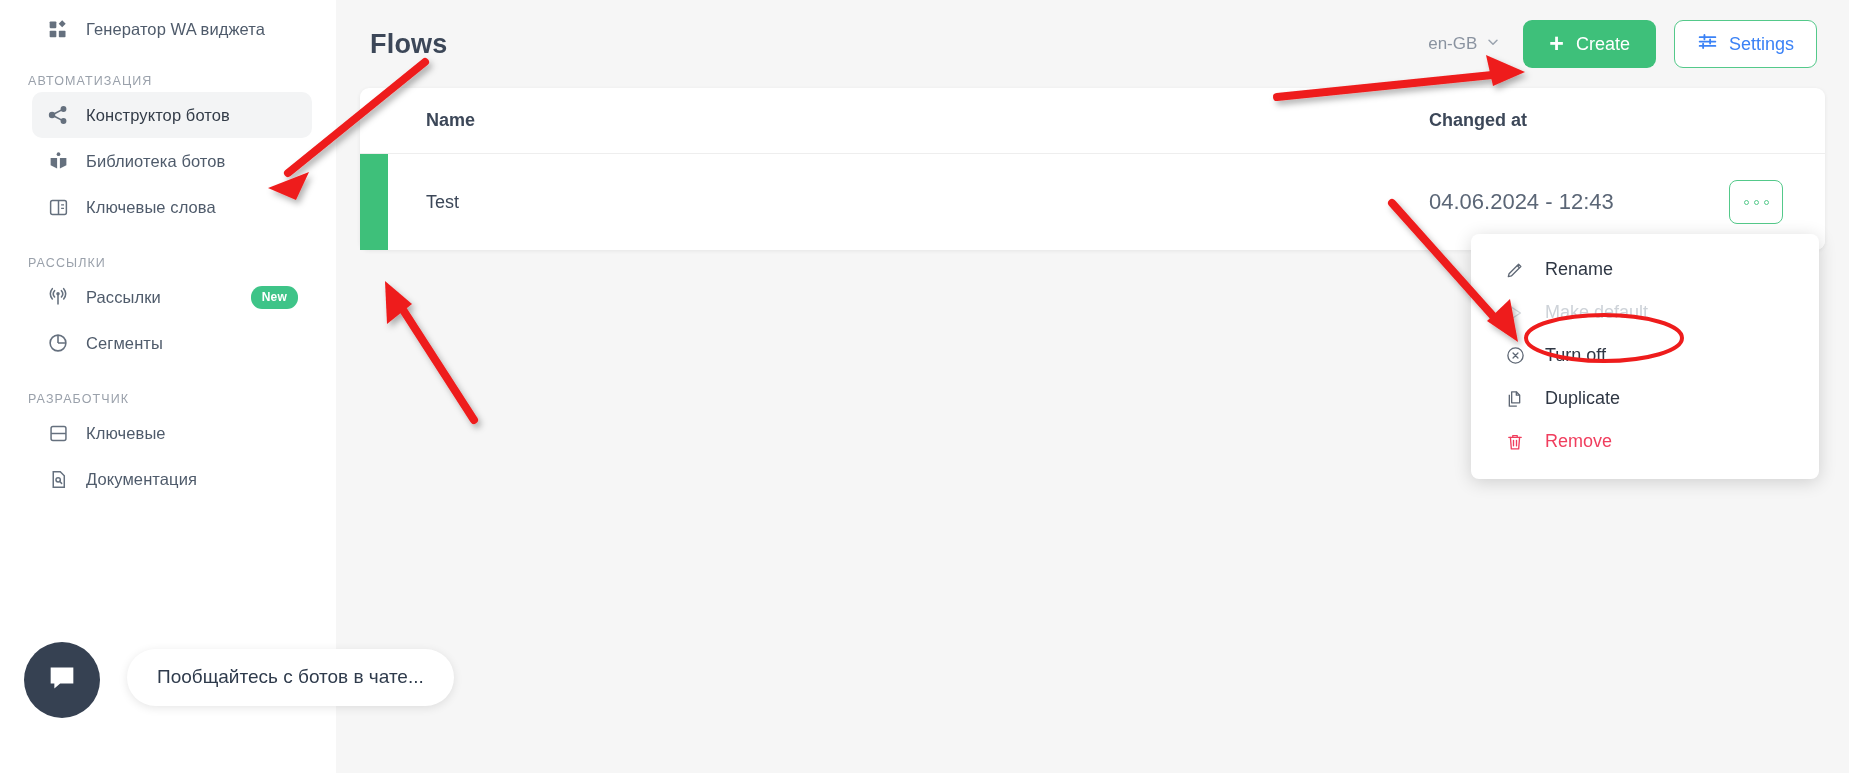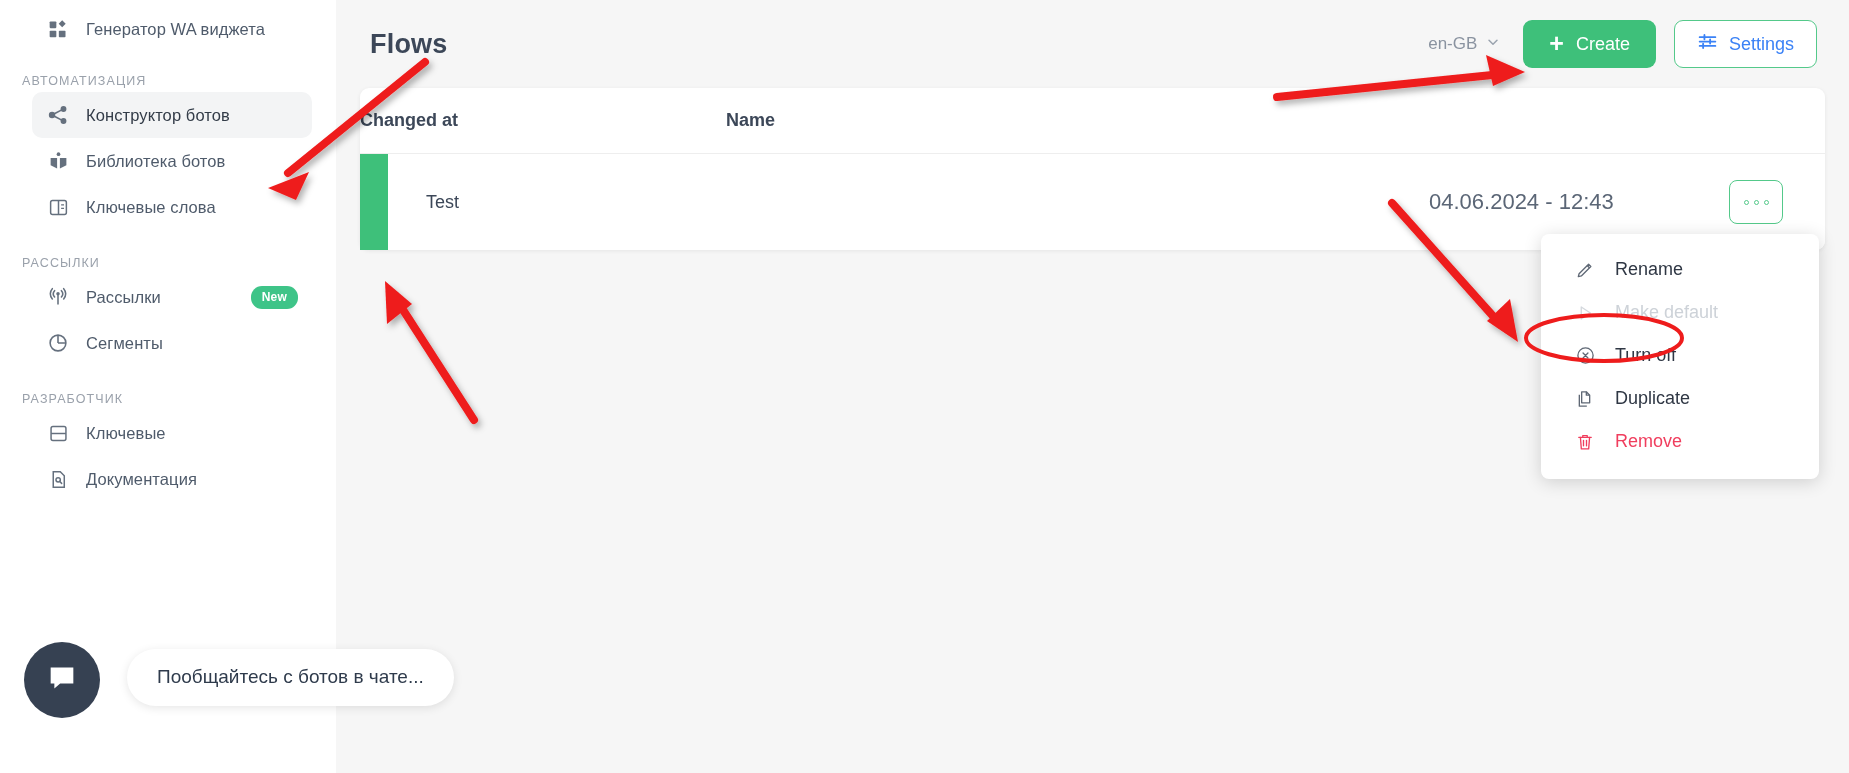--- a/index.html
+++ b/index.html
@@ -49,21 +49,21 @@
     color: #4f5b6b;
     letter-spacing: 0.1px;
     white-space: nowrap;
   }
   .nav-item.active .nav-label { color: #333c48; }
   .section-title {
     font-size: 12.5px;
     letter-spacing: 1.1px;
     color: #9aa1ab;
     text-transform: uppercase;
-    padding-left: 22px;
+    padding-left: 28px;
     margin-bottom: 4px;
   }
   .badge-new {
     margin-left: auto;
     background: #3ec488;
     color: #ffffff;
     font-size: 12px;
     font-weight: bold;
     border-radius: 11px;
     padding: 4px 11px 5px;
@@ -211,21 +211,21 @@
   .dots-btn i {
     display: block;
     width: 5px; height: 5px;
     border-radius: 50%;
     border: 1px solid #54c98a;
   }
 
   
   .ctxmenu {
     position: absolute;
-    width: 278px;
+    width: 348px;
     background: #ffffff;
     border-radius: 8px;
     box-shadow: 0 3px 18px rgba(0,0,0,.16);
     padding: 14px 0 16px;
     z-index: 30;
   }
   .ctx-item {
     display: flex;
     align-items: center;
     height: 43px;
@@ -416,22 +416,22 @@
               <path d="M8.5 4.6 V9.4 M15 9.6 V14.4 M7 14.6 V19.4" stroke-width="2.1"></path>
             </svg>
           </span>
           <span>Settings</span>
         </button>
       </div>
     </div>
 
     <div class="card">
       <div class="thead">
+        <div class="th col-name">Name</div>
         <div class="th col-changed">Changed at</div>
-        <div class="th col-name">Name</div>
         <div class="col-act"></div>
       </div>
 
       <div class="trow">
         <div class="row-stripe"></div>
         <div class="cell-name">Test</div>
         <div class="cell-changed">04.06.2024 - 12:43</div>
         <div class="cell-act">
           <div class="dots-btn">
             <i></i>

